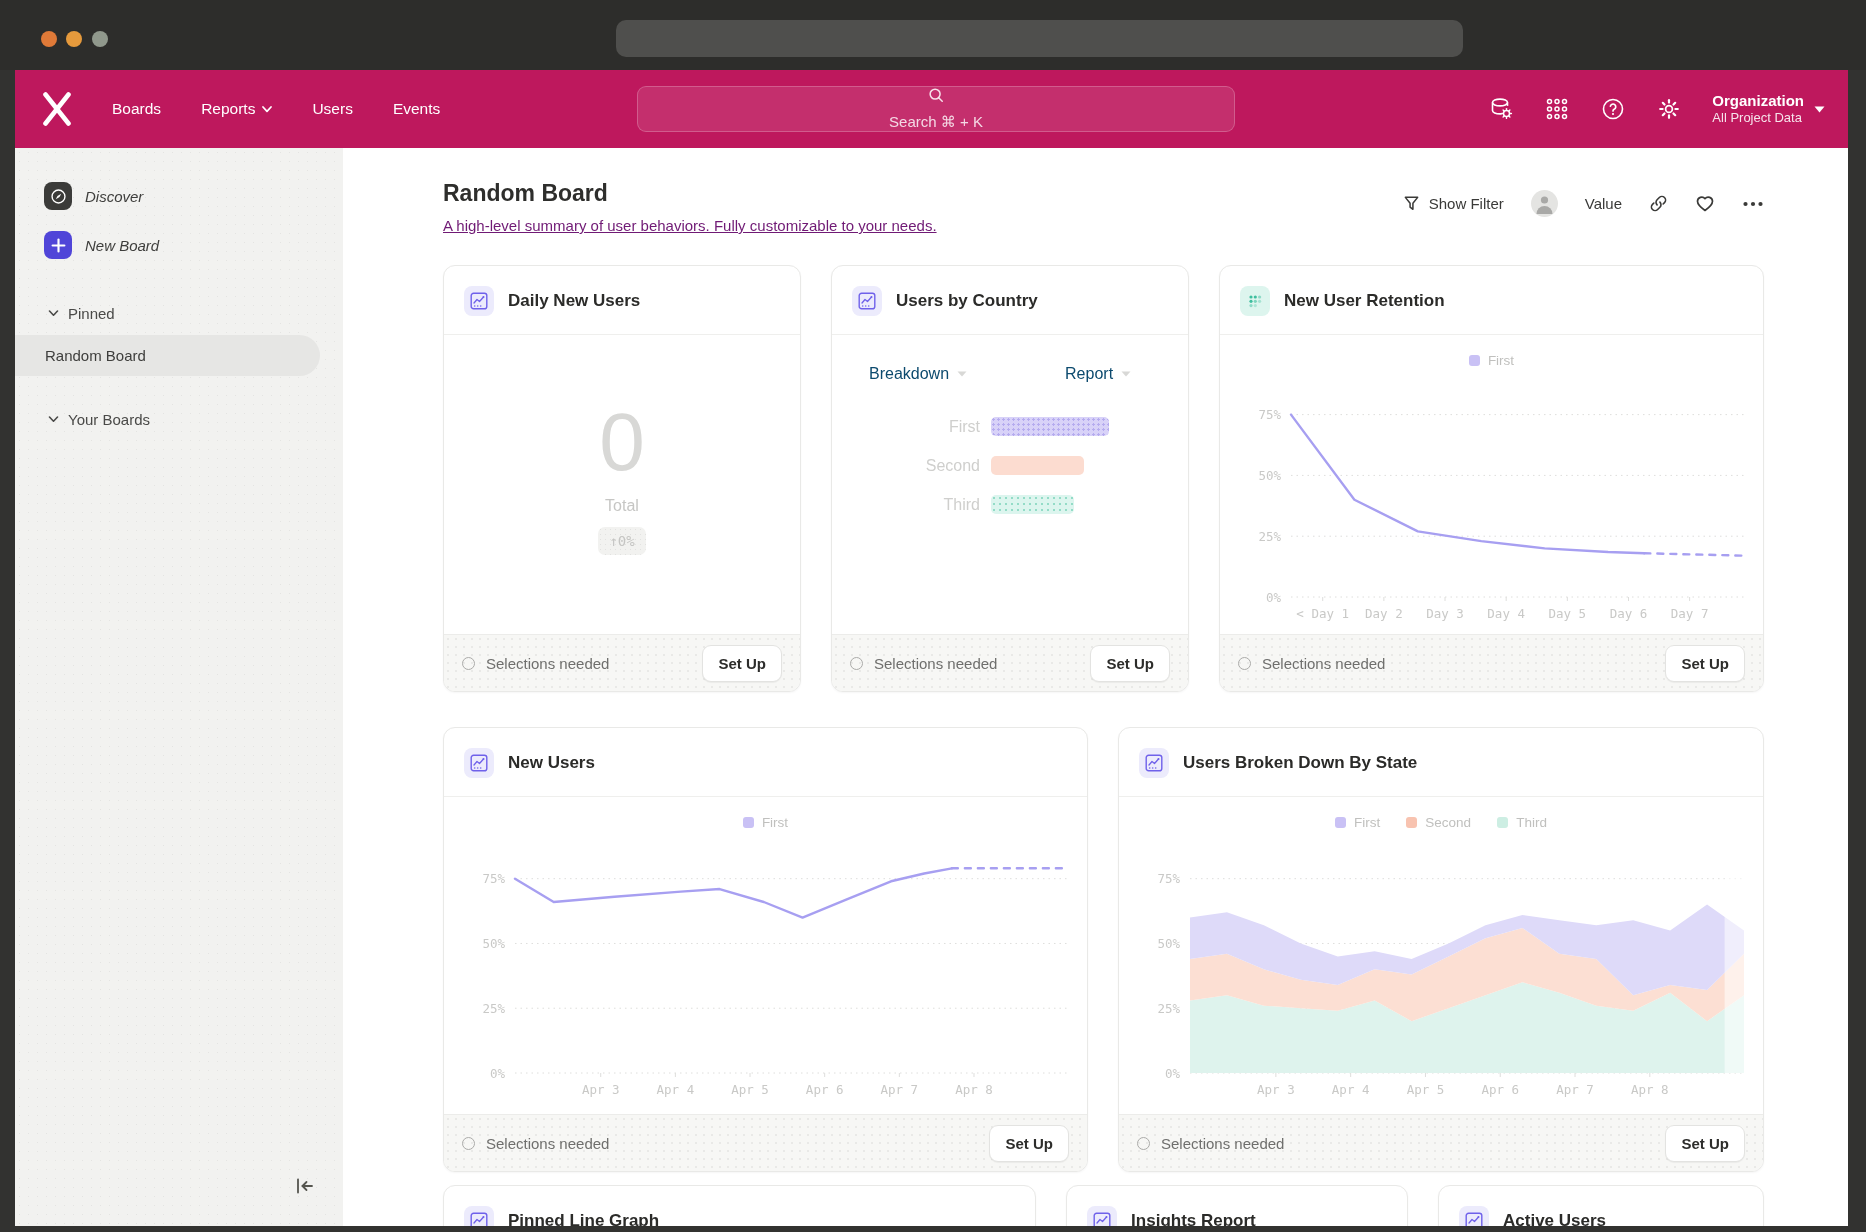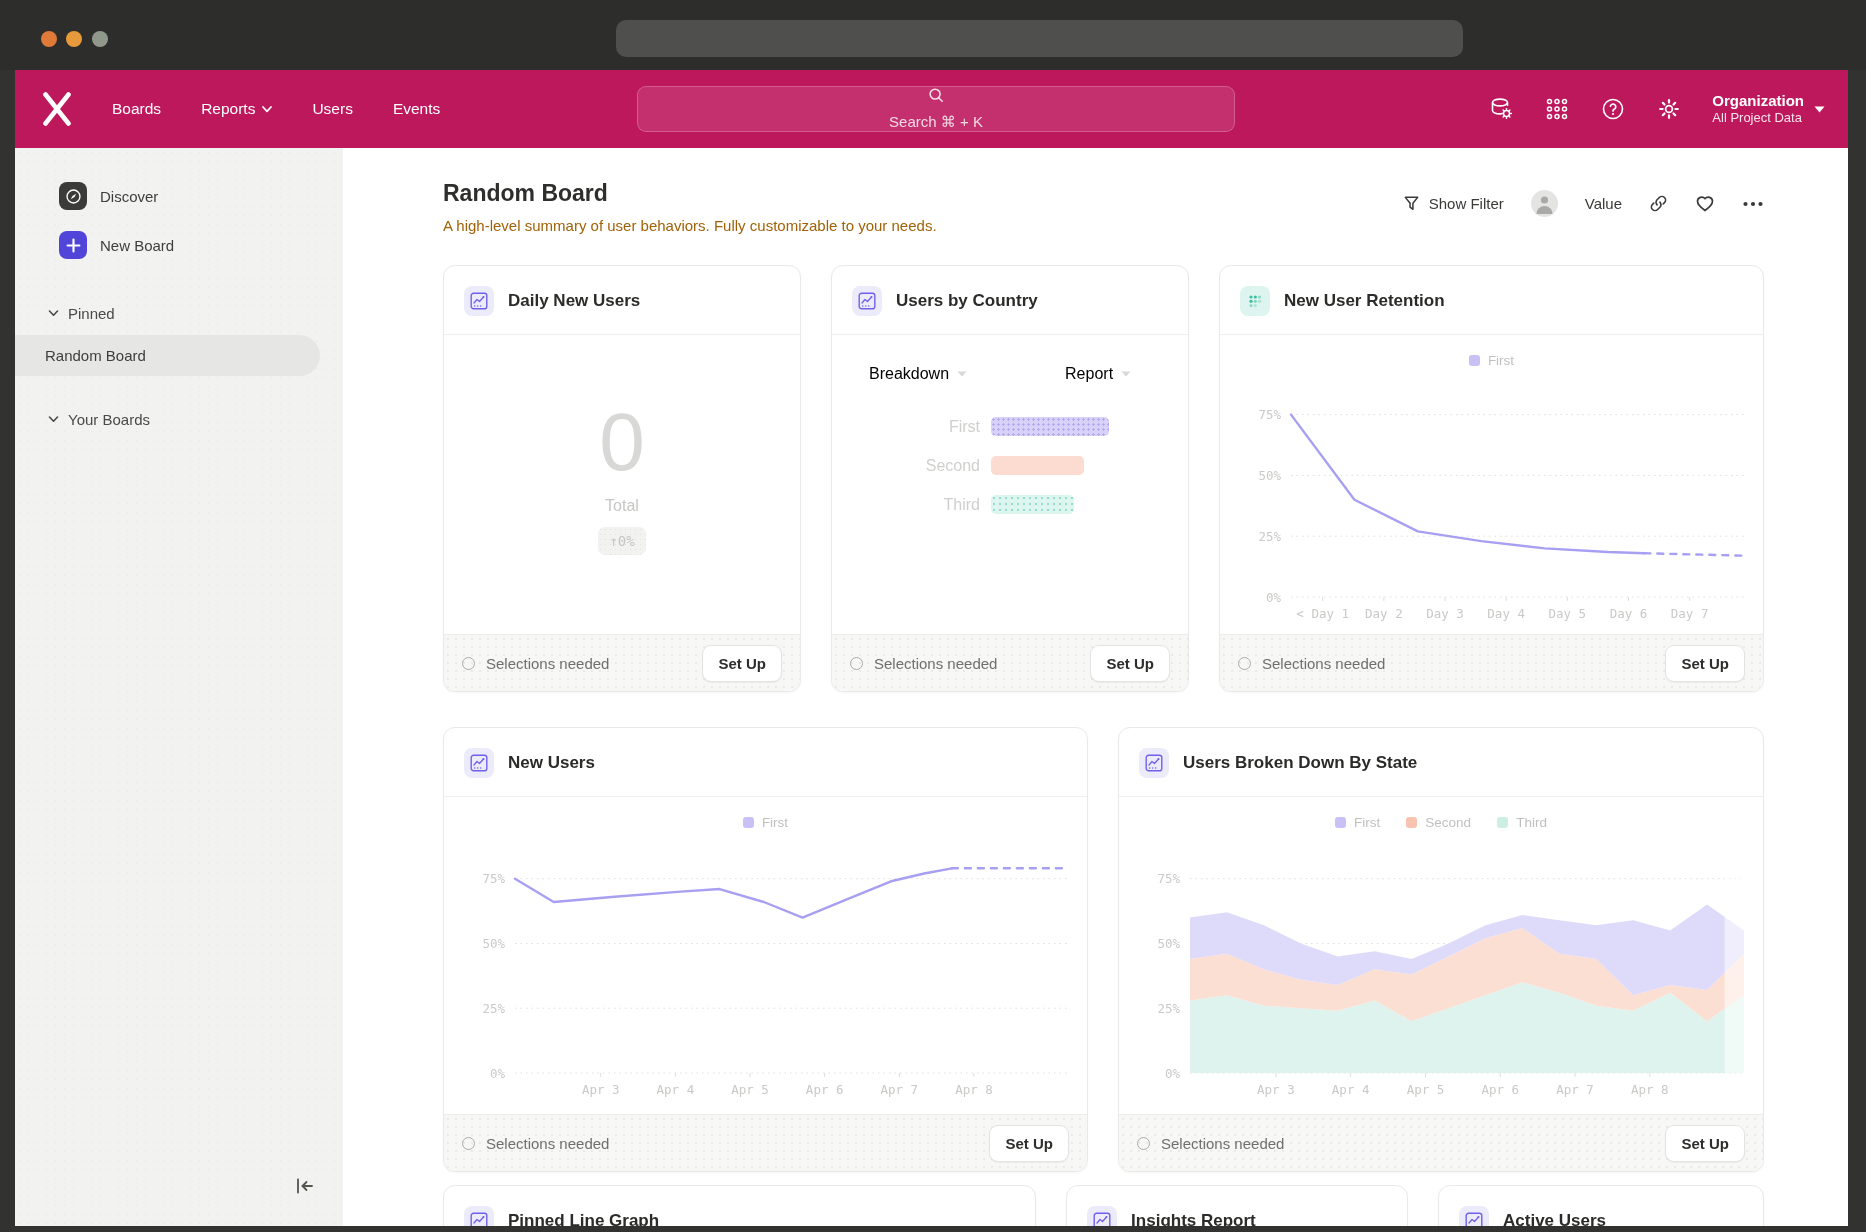--- a/index.html
+++ b/index.html
@@ -28,35 +28,35 @@
   .searchbar span{color:rgba(255,255,255,0.82);font-size:15px;}
   .nav-right{position:absolute;right:23px;top:0;height:78px;display:flex;align-items:center;gap:30px;}
   .nav-icon{width:26px;height:26px;display:flex;align-items:center;justify-content:center;cursor:pointer;}
   .org{display:flex;align-items:center;gap:10px;cursor:pointer;}
   .org-name{font-size:15px;font-weight:700;line-height:1.25;}
   .org-proj{font-size:13px;color:rgba(255,255,255,0.88);line-height:1.25;}
   
   .app-body{flex:1;display:flex;min-height:0;}
   .sidebar{flex:0 0 328px;background:#f2f2f0;position:relative;
     background-image:radial-gradient(#e4e4e2 0.8px, transparent 0.9px);background-size:9px 9px;}
-  .side-row{display:flex;align-items:center;gap:13px;padding-left:44px;height:40px;margin-top:0;cursor:pointer;}
+  .side-row{display:flex;align-items:center;gap:13px;padding-left:29px;height:40px;margin-top:0;cursor:pointer;font-style:italic;}
   .side-ico{width:28px;height:28px;border-radius:8px;display:flex;align-items:center;justify-content:center;flex:0 0 auto;}
   .ico-discover{background:#3b3b39;}
   .ico-newboard{background:#5045d8;}
   .side-label{font-size:15px;font-weight:500;color:#3e3e3c;}
   .side-section{display:flex;align-items:center;gap:9px;padding-left:33px;height:26px;cursor:pointer;
     font-size:15px;font-weight:500;color:#4a4a48;}
   .side-pill{margin-top:9px;height:41px;width:305px;background:#e6e6e4;border-radius:0 21px 21px 0;
     display:flex;align-items:center;padding-left:30px;box-sizing:border-box;cursor:pointer;
     font-size:15px;font-weight:500;color:#3e3e3c;}
   .collapse-btn{position:absolute;right:26px;bottom:28px;width:24px;height:24px;cursor:pointer;}
   .main{flex:1;background:#fff;position:relative;overflow:hidden;}
   
   .board-title{position:absolute;left:100px;top:32px;font-size:23px;font-weight:700;color:#2e2e2c;}
-  .board-sub{position:absolute;left:100px;top:69px;font-size:15px;color:#a16207;}
+  .board-sub{position:absolute;left:100px;top:69px;font-size:15px;color:#701a75;text-decoration:underline;}
   .board-actions{position:absolute;right:84px;top:42px;display:flex;align-items:center;gap:27px;}
   .action-item{display:flex;align-items:center;gap:9px;font-size:15px;font-weight:500;color:#3a3a38;cursor:pointer;}
   .avatar{width:27px;height:27px;border-radius:50%;background:#e4e4e2;overflow:hidden;cursor:pointer;}
   
   .grid{position:absolute;left:100px;top:117px;width:1321px;}
   .row{display:flex;gap:30px;}
   .row2{margin-top:35px;}
   .row3{margin-top:13px;}
   .card{background:#fff;border:1px solid #e9e9e7;border-radius:12px;box-shadow:0 1px 2px rgba(0,0,0,0.04);
     display:flex;flex-direction:column;overflow:hidden;box-sizing:border-box;}
@@ -84,21 +84,21 @@
   .c-b3{width:327px;height:180px;}
   
   .big-zero-wrap{position:absolute;left:0;right:0;top:66px;text-align:center;}
   .big-zero{font-size:82px;font-weight:400;color:#d8d8d6;line-height:1;}
   .big-zero-label{margin-top:14px;font-size:16px;color:#c6c6c4;}
   .delta-badge{display:inline-block;margin-top:12px;padding:6px 11px;border-radius:7px;background:#f2f2f0;
     background-image:radial-gradient(#e2e2e0 0.7px, transparent 0.8px);background-size:5px 5px;
     font-family:"DejaVu Sans Mono",monospace;font-size:14px;color:#c5c5c3;}
   
   .country-heads{display:flex;padding:30px 0 0 37px;gap:98px;}
-  .ghost-select{display:flex;align-items:center;gap:8px;font-size:16px;color:#000000;cursor:pointer;}
+  .ghost-select{display:flex;align-items:center;gap:8px;font-size:16px;color:#0c4a6e;cursor:pointer;}
   .country-rows{margin-top:24px;}
   .country-row{display:flex;align-items:center;height:39px;}
   .country-label{width:148px;text-align:right;font-size:16px;color:#cfcfcd;flex:0 0 148px;}
   .country-bar{height:19px;border-radius:5px;margin-left:11px;}
   .bar-first{background-color:#d8d2f8;background-image:radial-gradient(#b5abef 1px, transparent 1.2px);background-size:5px 5px;}
   .bar-second{background-color:#fcdcd0;}
   .bar-third{background-color:#dcf5ee;background-image:radial-gradient(#93dcc7 0.9px, transparent 1.1px);background-size:6px 6px;}
   
   .legend{display:flex;justify-content:center;gap:26px;padding-top:14px;height:22px;align-items:center;}
   .lg-item{display:flex;align-items:center;gap:8px;font-size:13.5px;color:#c0c0be;}

